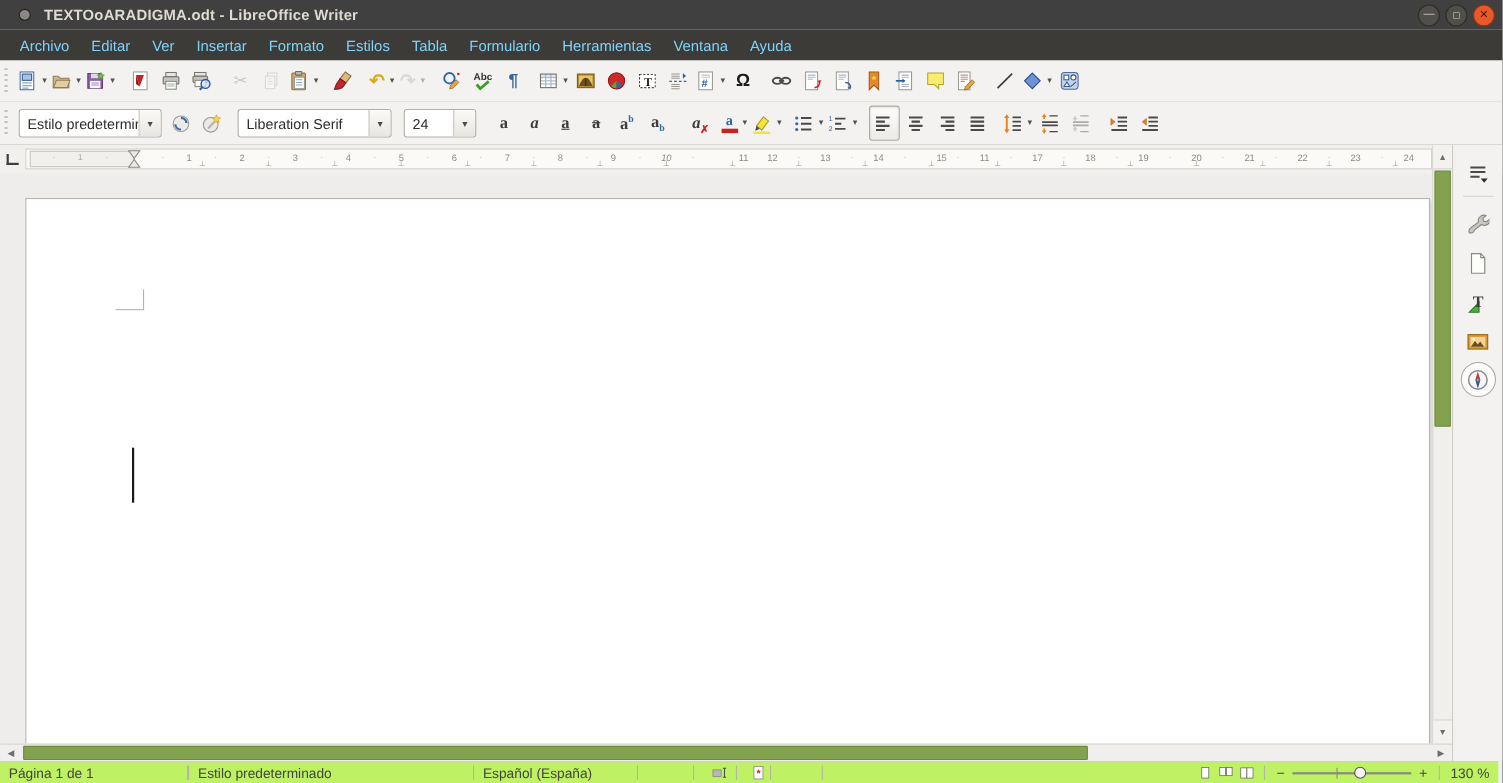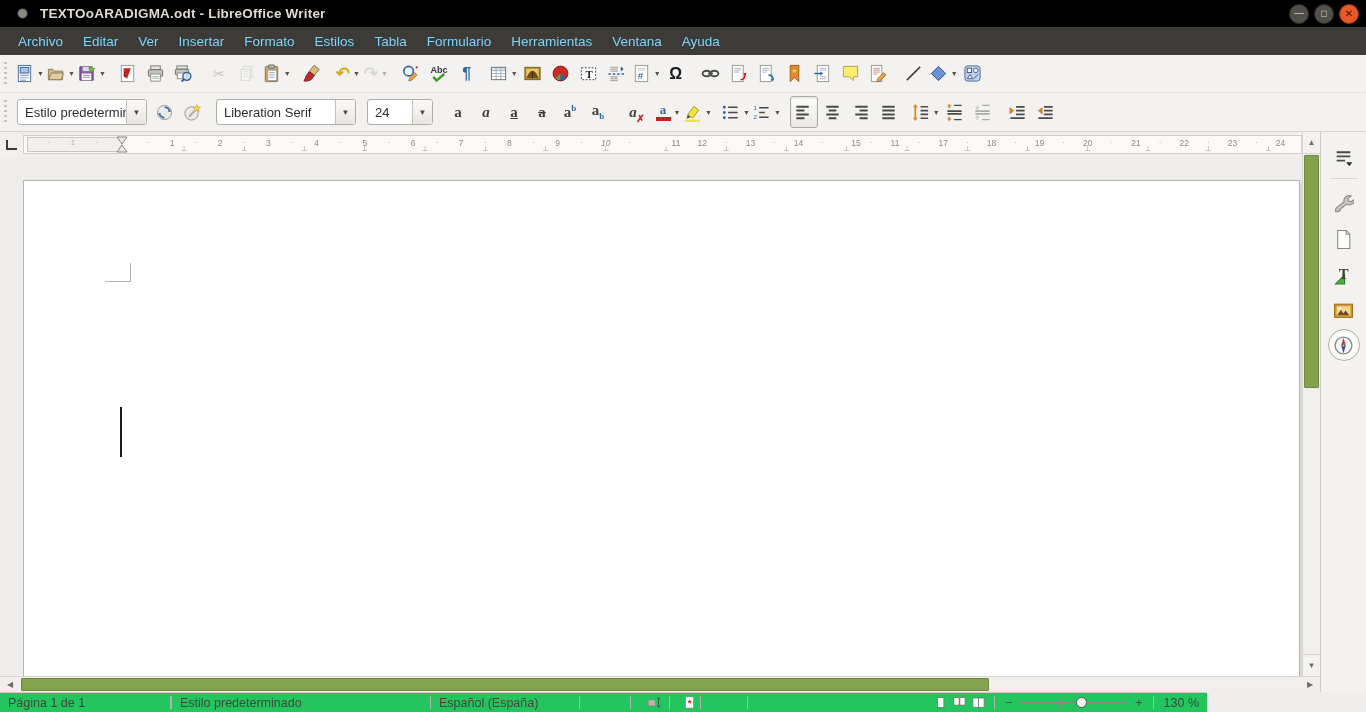--- a/index.html
+++ b/index.html
@@ -1,19 +1,19 @@
 <!DOCTYPE html>
 <html><head>
 <meta charset="utf-8">
 <style>
   html,body{margin:0;padding:0;background:#555;}
   #app{position:relative;width:1366px;height:712px;background:#efeeec;overflow:hidden;
        font-family:"Liberation Sans",sans-serif;-webkit-font-smoothing:antialiased;}
   
-  .titlebar{position:absolute;left:0;top:0;width:1366px;height:27px;background:#000000;
+  .titlebar{position:absolute;left:0;top:0;width:1366px;height:27px;background:#404040;
             display:flex;align-items:center;}
   .appdot{width:9px;height:9px;border-radius:50%;background:#8a8880;border:1px solid #23221f;
           margin:0 12px 0 17px;}
   .wtitle{font-size:13.5px;font-weight:bold;color:#dfdbd3;letter-spacing:.2px;}
   .wcontrols{margin-left:auto;display:flex;gap:5px;padding-right:7px;}
   .wbtn{width:18px;height:18px;border-radius:50%;background:#514f4a;border:1px solid #2e2d29;
         color:#d8d4cc;display:flex;align-items:center;justify-content:center;font-size:10px;line-height:1;}
   .wbtn.close{background:#e8592a;border-color:#8f3110;color:#4a1503;}
   
   .menubar{position:absolute;left:0;top:27px;width:1366px;height:28px;background:#3c3b37;
@@ -83,21 +83,21 @@
           border:1px solid #6c8a3f;border-radius:1px;box-sizing:border-box;}
   
   #sidebar{position:absolute;left:1320px;top:132px;width:46px;height:560px;background:#f3f2f0;
            border-left:1px solid #cfccc6;box-sizing:border-box;}
   .sbico{position:absolute;left:50%;transform:translateX(-50%);width:30px;height:30px;
          display:flex;align-items:center;justify-content:center;}
   .sbico svg{width:21px;height:21px;display:block;}
   .sbico.active{border:1px solid #aeaba4;border-radius:50%;background:#fbfbfa;}
   .sbdivider{position:absolute;left:9px;top:46px;width:28px;height:1px;background:#dad7d1;}
   
-  #statusbar{position:absolute;left:0;top:692px;width:1207px;height:20px;background:#22c55e;
+  #statusbar{position:absolute;left:0;top:692px;width:1362px;height:20px;background:#bef264;
              border-top:1px solid #cfccc6;box-sizing:border-box;display:flex;align-items:center;
              font-size:12.5px;color:#45443f;}
   .ssec{display:flex;align-items:center;height:100%;padding-left:8px;box-sizing:border-box;white-space:nowrap;overflow:hidden;}
   .ssep{width:1px;height:13px;background:#b5b2ac;flex:none;}
   .sico{display:flex;align-items:center;justify-content:center;}
   .sico svg{width:15px;height:15px;display:block;}
   .views{display:flex;gap:4px;align-items:center;padding:0 8px;}
   .zslider{display:flex;align-items:center;gap:7px;padding:0 10px;}
   .zminus,.zplus{font-size:13px;color:#4a4a48;line-height:1;}
   .ztrack{position:relative;width:108px;height:2px;background:#8a8880;}

